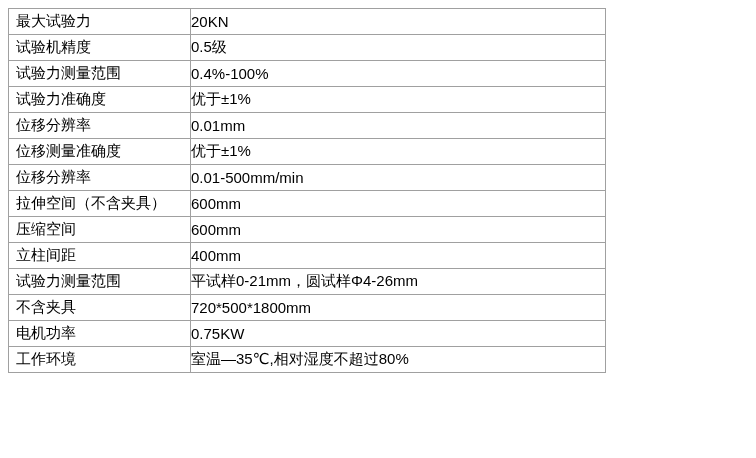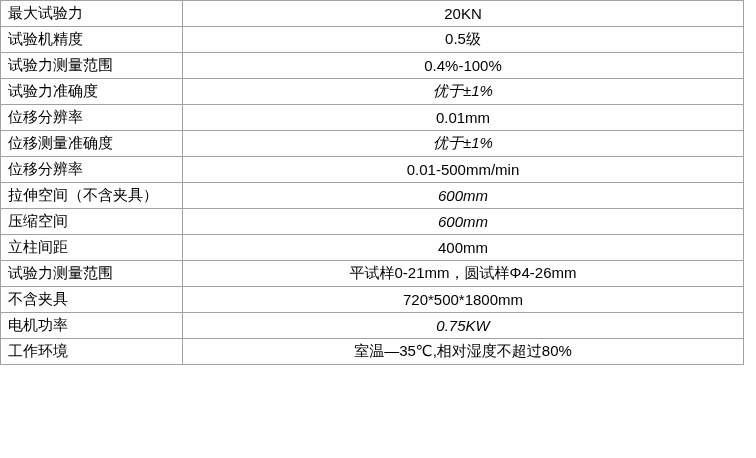--- a/index.html
+++ b/index.html
@@ -10,43 +10,42 @@
   body {
     width: 756px;
     height: 458px;
     font-family: "Liberation Sans", "DejaVu Sans", sans-serif;
     color: #000000;
     overflow: hidden;
   }
   .spec-table {
     border-collapse: collapse;
     table-layout: fixed;
-    width: 744px;
-    margin: 0;
+    width: 598px;
+    margin: 8px;
   }
   .spec-table td {
     border: 1px solid #a0a0a0;
     padding: 0;
     height: 25px;
     vertical-align: middle;
     background: #ffffff;
   }
   .spec-table tr td.param-name {
     width: 174px;
     padding-left: 7px;
     text-align: left;
     font-size: 15px;
   }
   .spec-table tr td.param-value {
-    text-align: center;
     font-size: 15px;
   }
   
   .v-sm { font-size: 13px; }
-  .v-md { font-size: 15px; font-style: italic; }
+  .v-md { font-size: 15px; }
   .v-lg { font-size: 16px; }
 </style>
 </head>
 <body>
 
 <table class="spec-table">
   <tbody>
       <tr>
         <td class="param-name">最大试验力</td>
         <td class="param-value v-lg">20KN</td>

